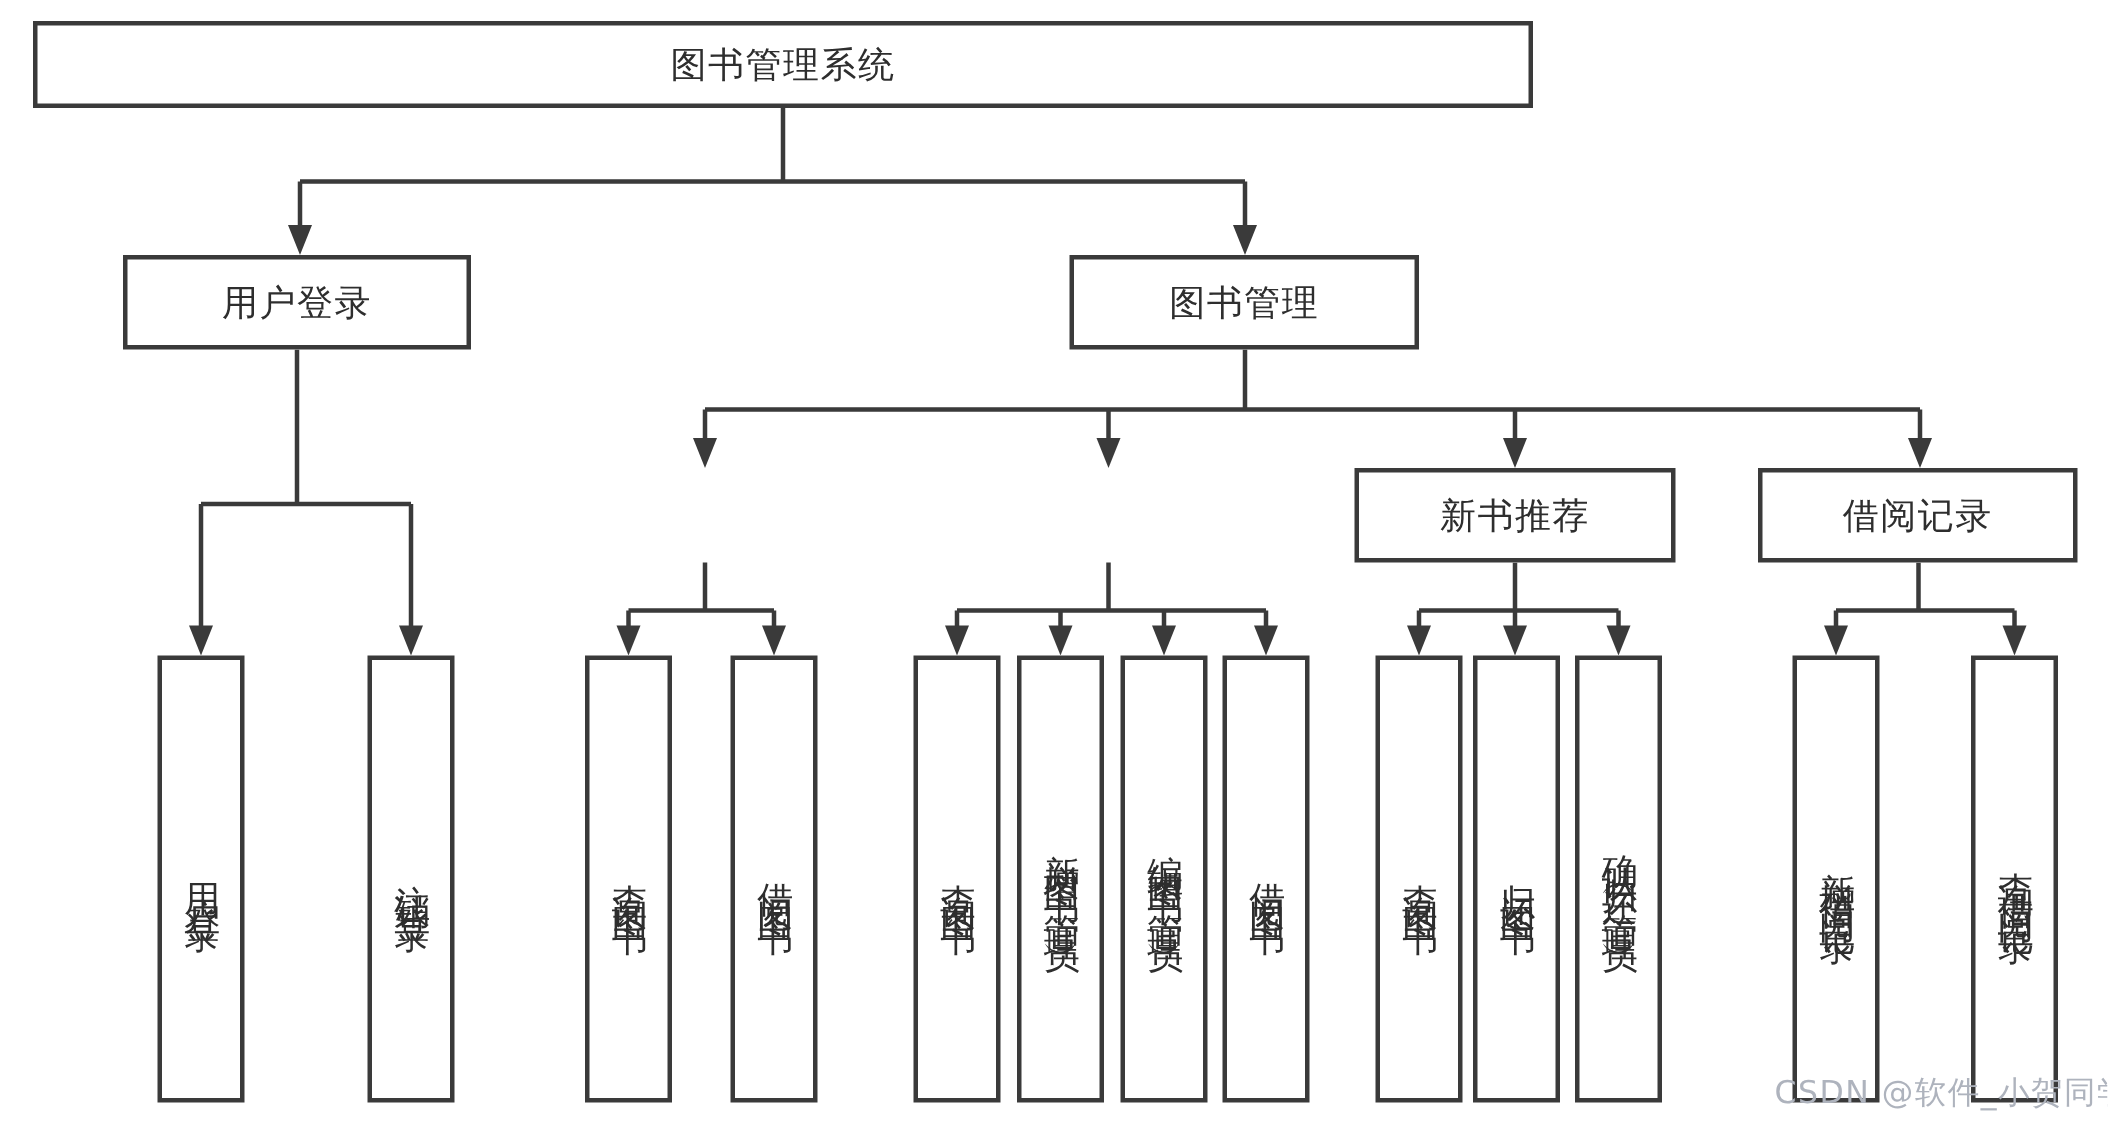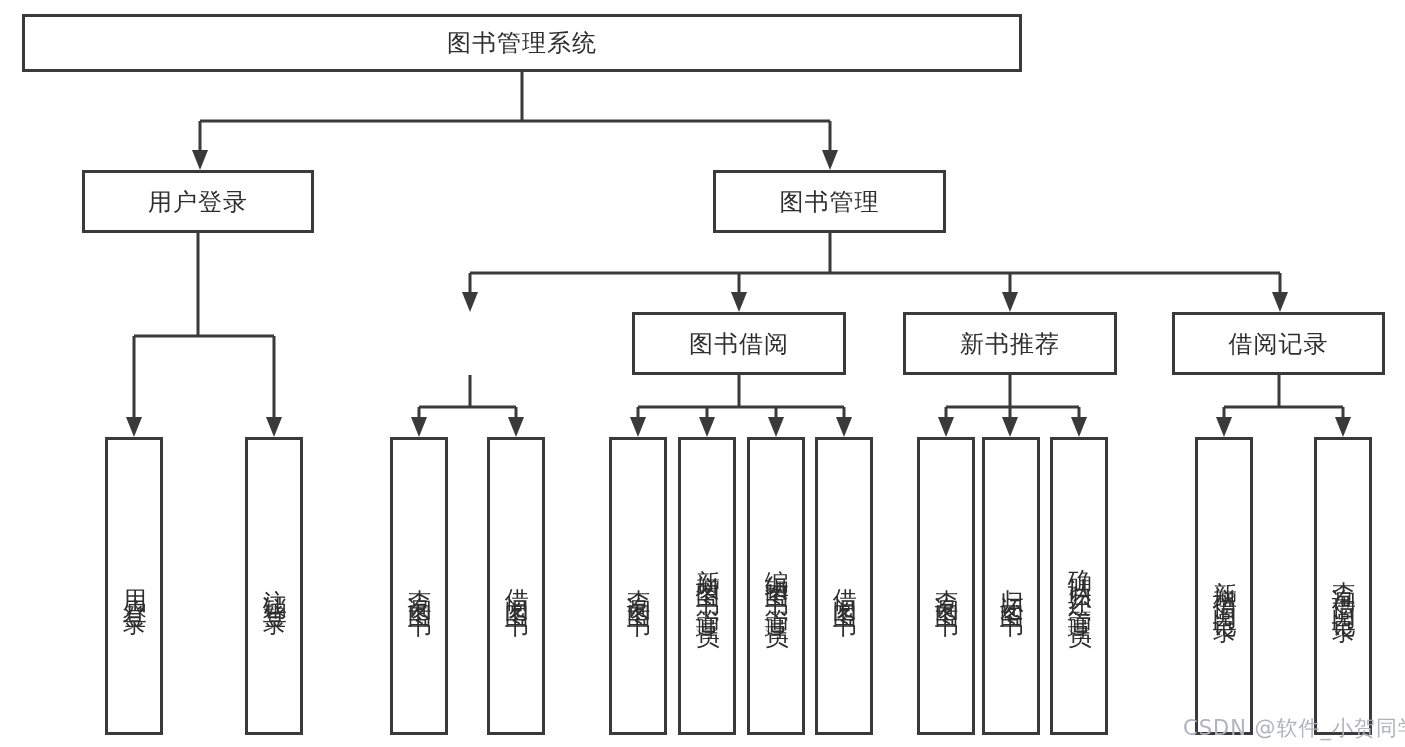--- a/index.html
+++ b/index.html
@@ -94,23 +94,20 @@
     <span>图书管理系统</span>
   </div>
 
   <div class="node" style="left:82px;top:170px;width:232px;height:63px">
     <span>用户登录</span>
   </div>
   <div class="node" style="left:713px;top:170px;width:233px;height:63px">
     <span>图书管理</span>
   </div>
 
-  <div class="node" style="left:632px;top:312px;width:214px;height:63px">
-    <span>图书借阅</span>
-  </div>
   <div class="node" style="left:903px;top:312px;width:214px;height:63px">
     <span>新书推荐</span>
   </div>
   <div class="node" style="left:1172px;top:312px;width:213px;height:63px">
     <span>借阅记录</span>
   </div>
 
   <div class="node leaf" style="left:105px;top:437px;width:58px;height:298px">
     <span>用户登录</span>
   </div>

